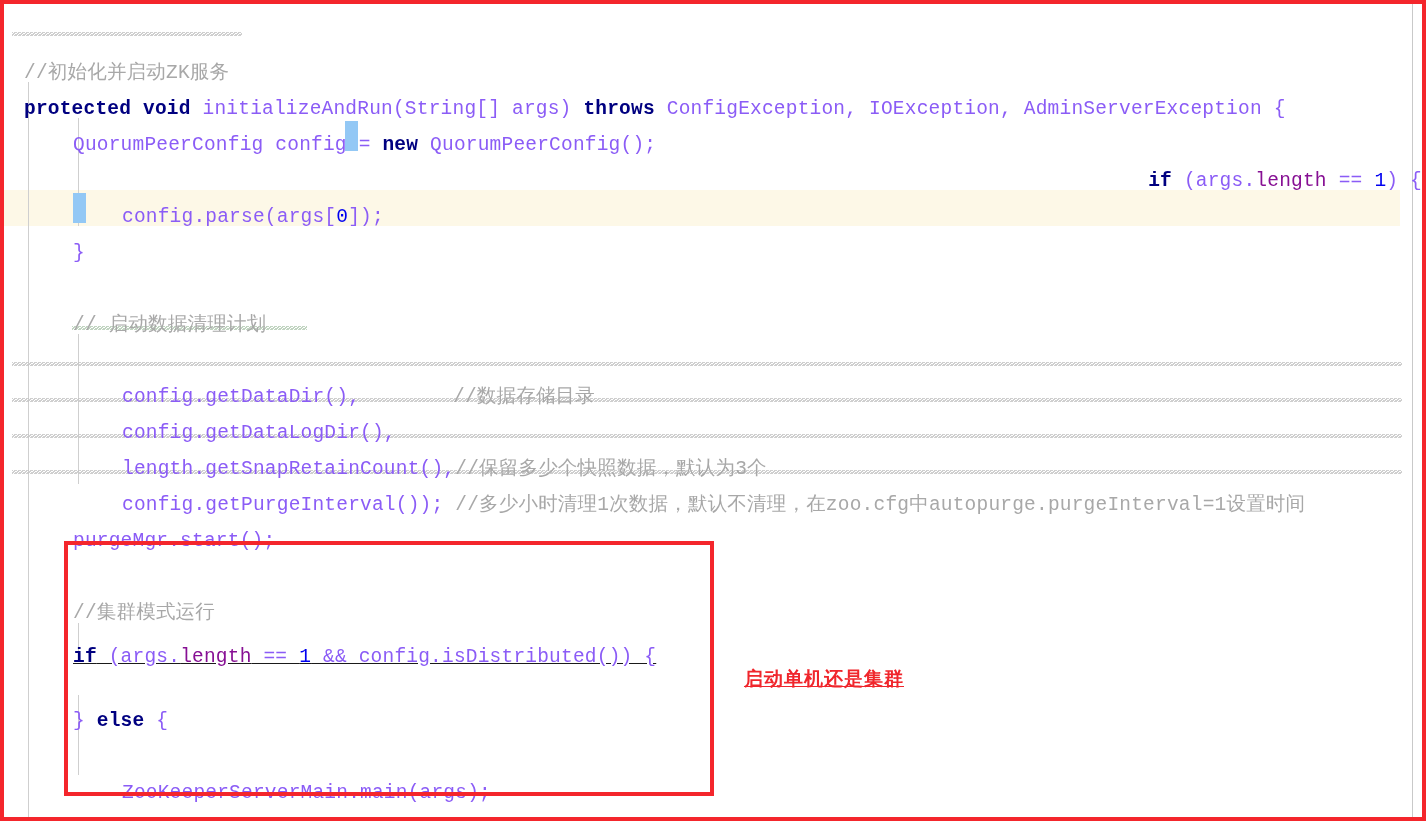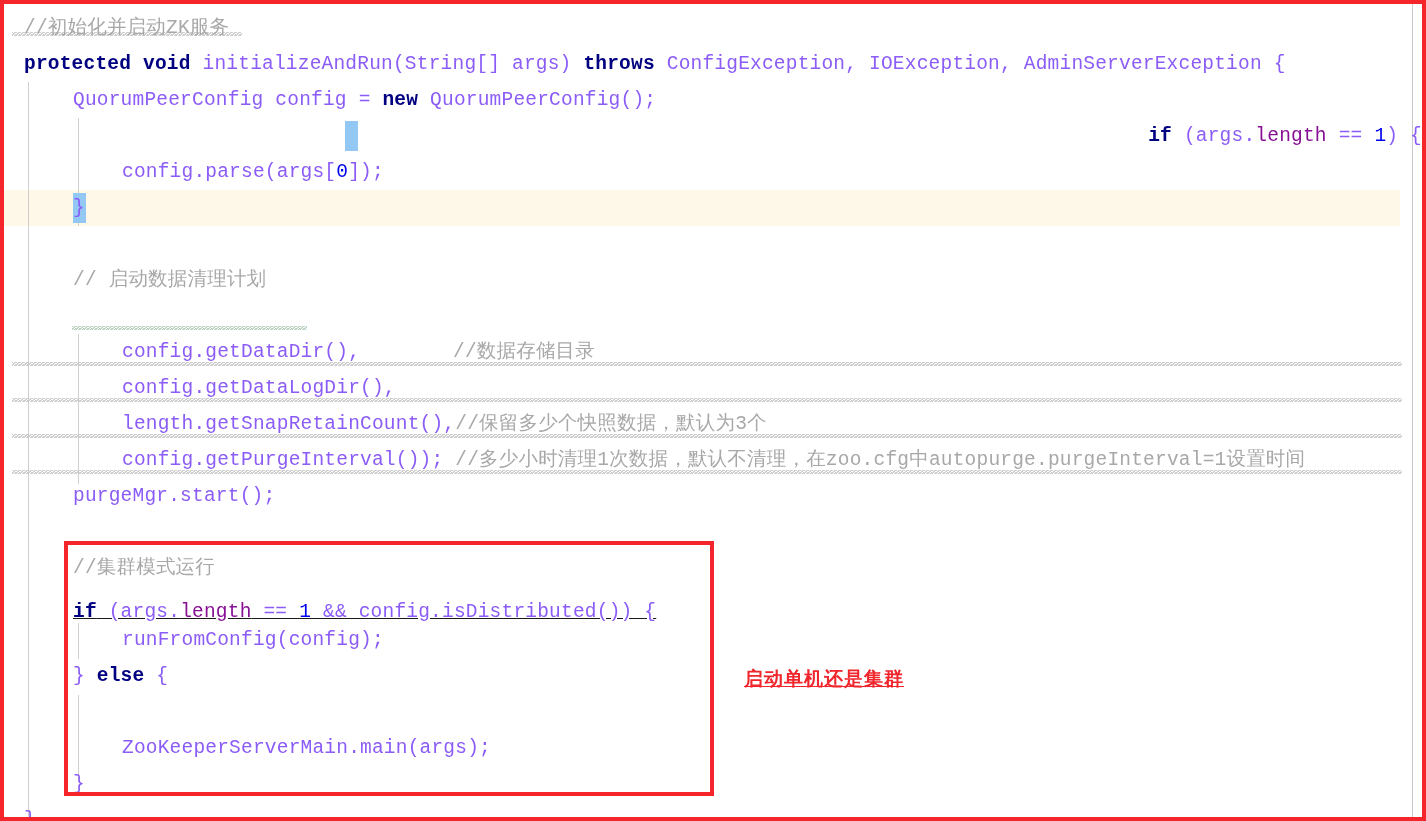--- a/index.html
+++ b/index.html
@@ -67,20 +67,21 @@
   .code-line {
     position: absolute;
     left: 0;
     right: 0;
     height: 36px;
     line-height: 36px;
     white-space: pre;
     font-size: 19.5px;
     letter-spacing: 0.2px;
     color: #1a1a1a;
+    margin-top: 45px;
   }
 
   
   .kw       { color: #000080; font-weight: bold; }
   .num      { color: #0000f0; }
   .field    { color: #871094; }
   .plain    { color: #8b5cf6; }
   .comment  { color: #a8a8a8; }
 
   
@@ -176,21 +177,20 @@
     <div class="code-line" style="top:402px; left:118px;"><span class="plain">length.getSnapRetainCount(),</span><span class="comment">//保留多少个快照数据，默认为3个</span></div>
 
     <div class="code-line" style="top:438px; left:118px;"><span class="plain">config.getPurgeInterval());</span><span class="plain"> </span><span class="comment">//多少小时清理1次数据，默认不清理，在zoo.cfg中autopurge.purgeInterval=1设置时间</span></div>
 
     <div class="code-line" style="top:474px; left:69px;"><span class="plain">purgeMgr.start();</span></div>
 
     <div class="code-line" style="top:546px; left:69px;"><span class="comment">//集群模式运行</span></div>
 
     <div class="code-line" style="top:590px; left:69px;text-decoration:underline;"><span class="kw">if</span><span class="plain"> (args.</span><span class="field">length</span><span class="plain"> == </span><span class="num">1</span><span class="plain"> &amp;&amp; config.isDistributed()) {</span></div>
 
-    <div class="code-line" style="top:618px; left:118px;"><span class="plain">runFromConfig(config);</span></div>
 
     <div class="code-line" style="top:654px; left:69px;"><span class="plain">} </span><span class="kw">else</span><span class="plain"> {</span></div>
 
 
     <div class="code-line" style="top:726px; left:118px;"><span class="plain">ZooKeeperServerMain.main(args);</span></div>
 
     <div class="code-line" style="top:762px; left:69px;"><span class="plain">}</span></div>
 
     <div class="code-line" style="top:798px; left:20px;"><span class="plain">}</span></div>
 

